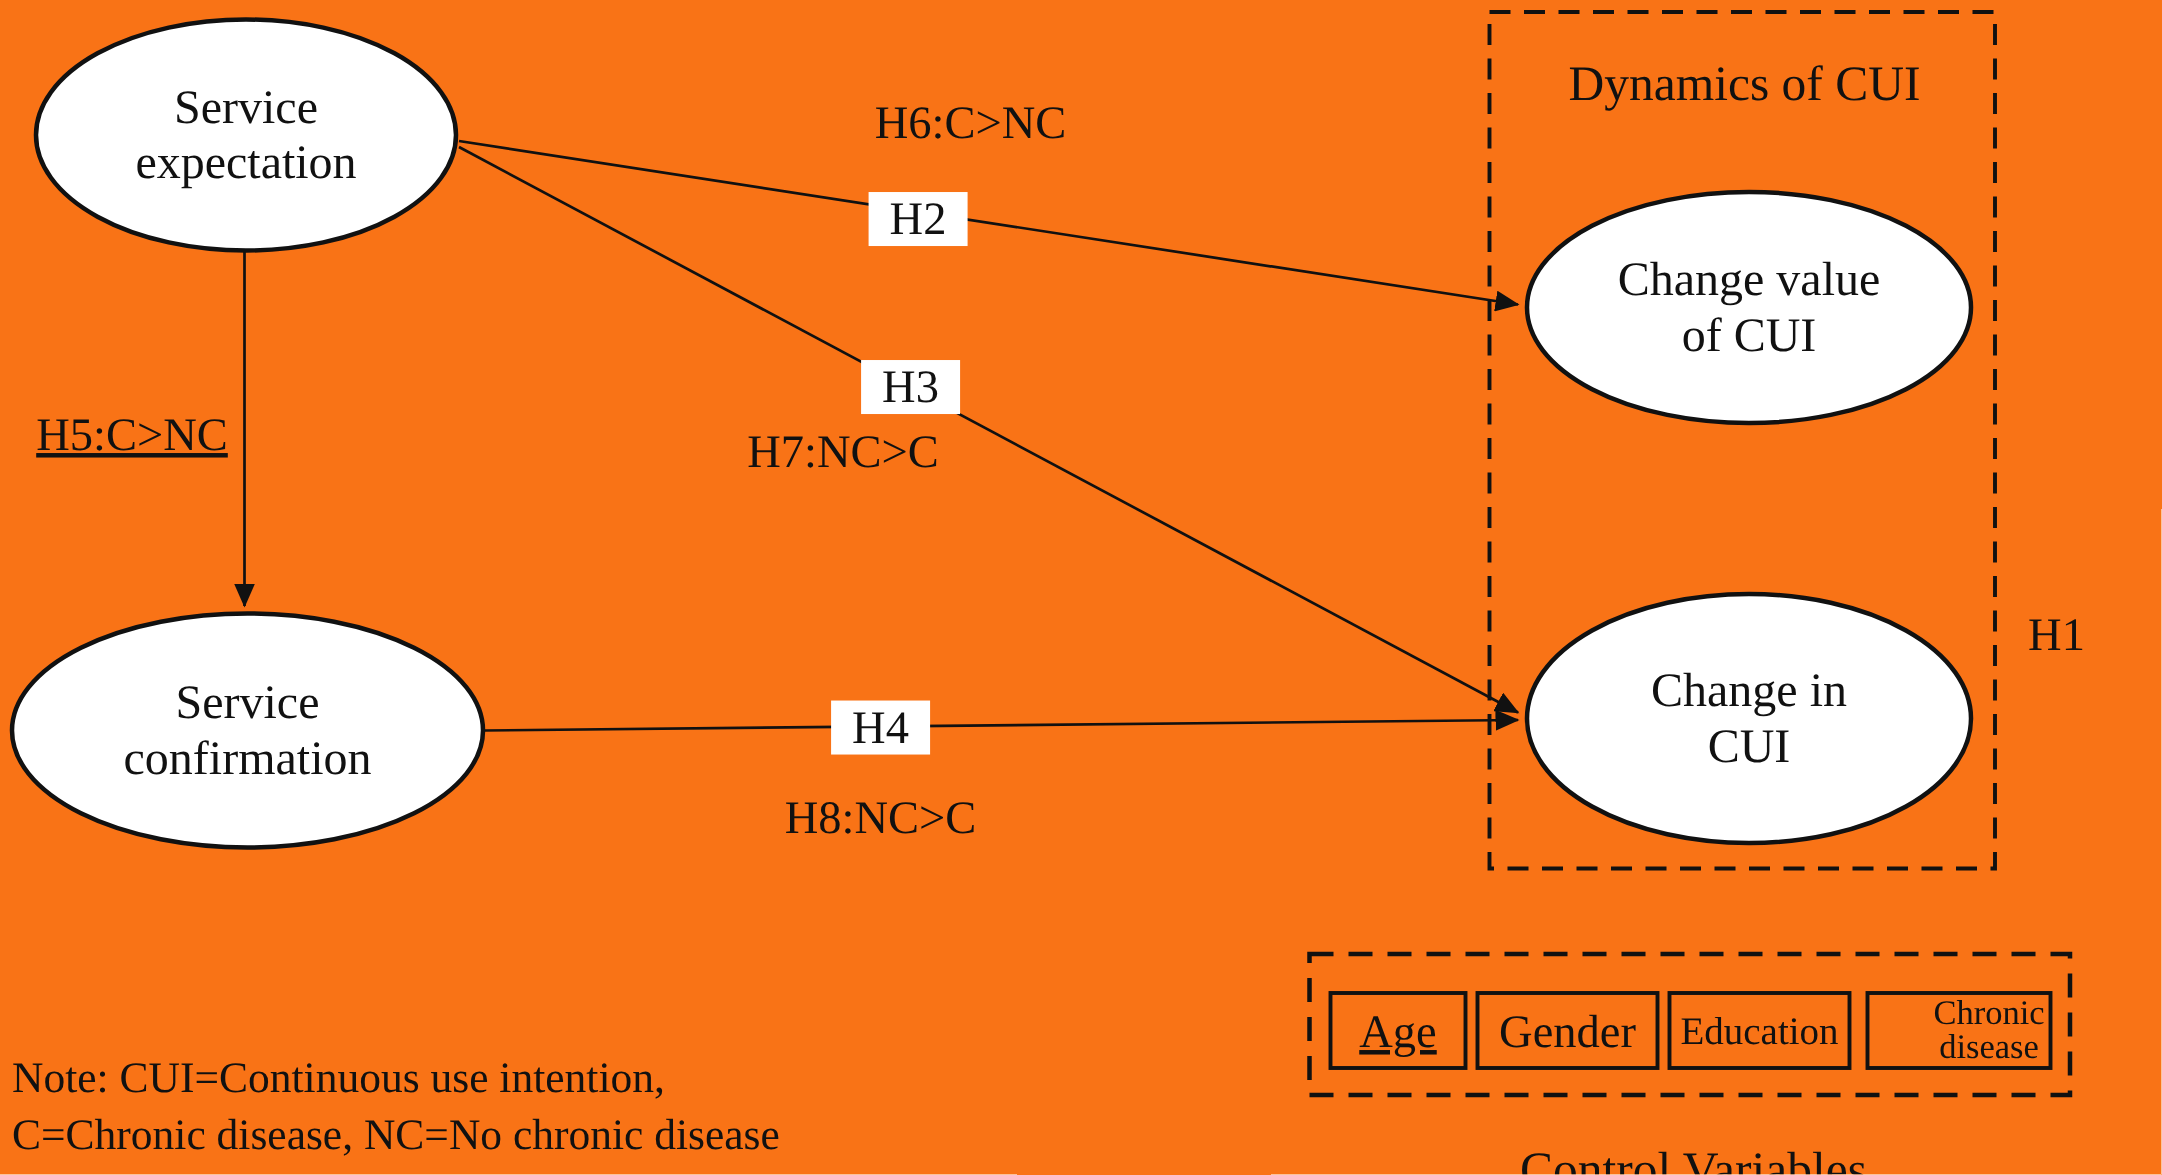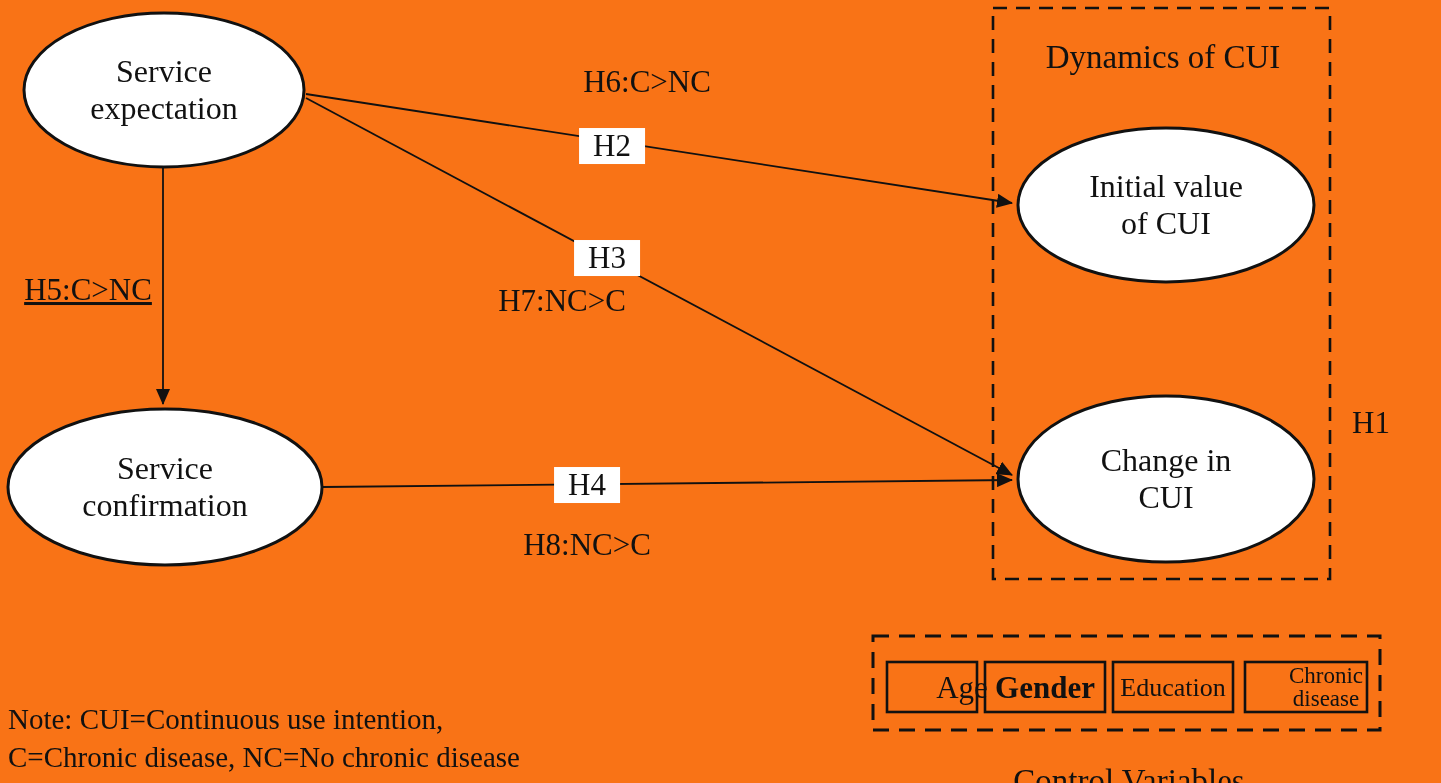--- a/index.html
+++ b/index.html
@@ -65,39 +65,39 @@
     <ellipse cx="164" cy="90" rx="140" ry="77" fill="#fff" stroke="#111" stroke-width="3"></ellipse>
     <ellipse cx="165" cy="487" rx="157" ry="78" fill="#fff" stroke="#111" stroke-width="3"></ellipse>
     <ellipse cx="1166" cy="205" rx="148" ry="77" fill="#fff" stroke="#111" stroke-width="3"></ellipse>
     <ellipse cx="1166" cy="479" rx="148" ry="83" fill="#fff" stroke="#111" stroke-width="3"></ellipse>
   </svg>
 
   <div class="label node-label" style="left:164px;top:90px;">Service
 expectation</div>
   <div class="label node-label" style="left:165px;top:487px;">Service
 confirmation</div>
-  <div class="label node-label" style="left:1166px;top:205px;">Initial value
+  <div class="label node-label" style="left:1166px;top:205px;">Change value
 of CUI</div>
   <div class="label node-label" style="left:1166px;top:479px;">Change in
 CUI</div>
 
   <div class="label group-title" style="left:1163px;top:57px;">Dynamics of CUI</div>
   <div class="label group-title" style="left:1129px;top:781px;">Control Variables</div>
 
   <div class="label hyp" style="left:647px;top:82px;">H6:C&gt;NC</div>
   <div class="label hyp on-line" style="left:612px;top:146px;">H2</div>
   <div class="label hyp on-line" style="left:607px;top:258px;">H3</div>
   <div class="label hyp" style="left:562px;top:301px;">H7:NC&gt;C</div>
   <div class="label hyp" style="left:88px;top:290px;text-decoration:underline;">H5:C&gt;NC</div>
   <div class="label hyp on-line" style="left:587px;top:485px;">H4</div>
   <div class="label hyp" style="left:587px;top:545px;">H8:NC&gt;C</div>
   <div class="label hyp" style="left:1371px;top:423px;">H1</div>
 
-  <div class="label cv-label" style="left:962px;top:688px;">Age</div>
-  <div class="label cv-label" style="left:1045px;top:688px;font-weight:bold;">Gender</div>
+  <div class="label cv-label" style="left:932px;top:688px;text-decoration:underline;">Age</div>
+  <div class="label cv-label" style="left:1045px;top:688px;">Gender</div>
   <div class="label cv-label small" style="left:1173px;top:688px;">Education</div>
   <div class="label cv-label xsmall" style="left:1306px;top:687px;margin-left:20px;">Chronic
 disease</div>
 
   <div class="note" style="left:8px;top:700px;">Note: CUI=Continuous use intention,
 C=Chronic disease, NC=No chronic disease</div>
 
 </div>
 
 </body></html>

